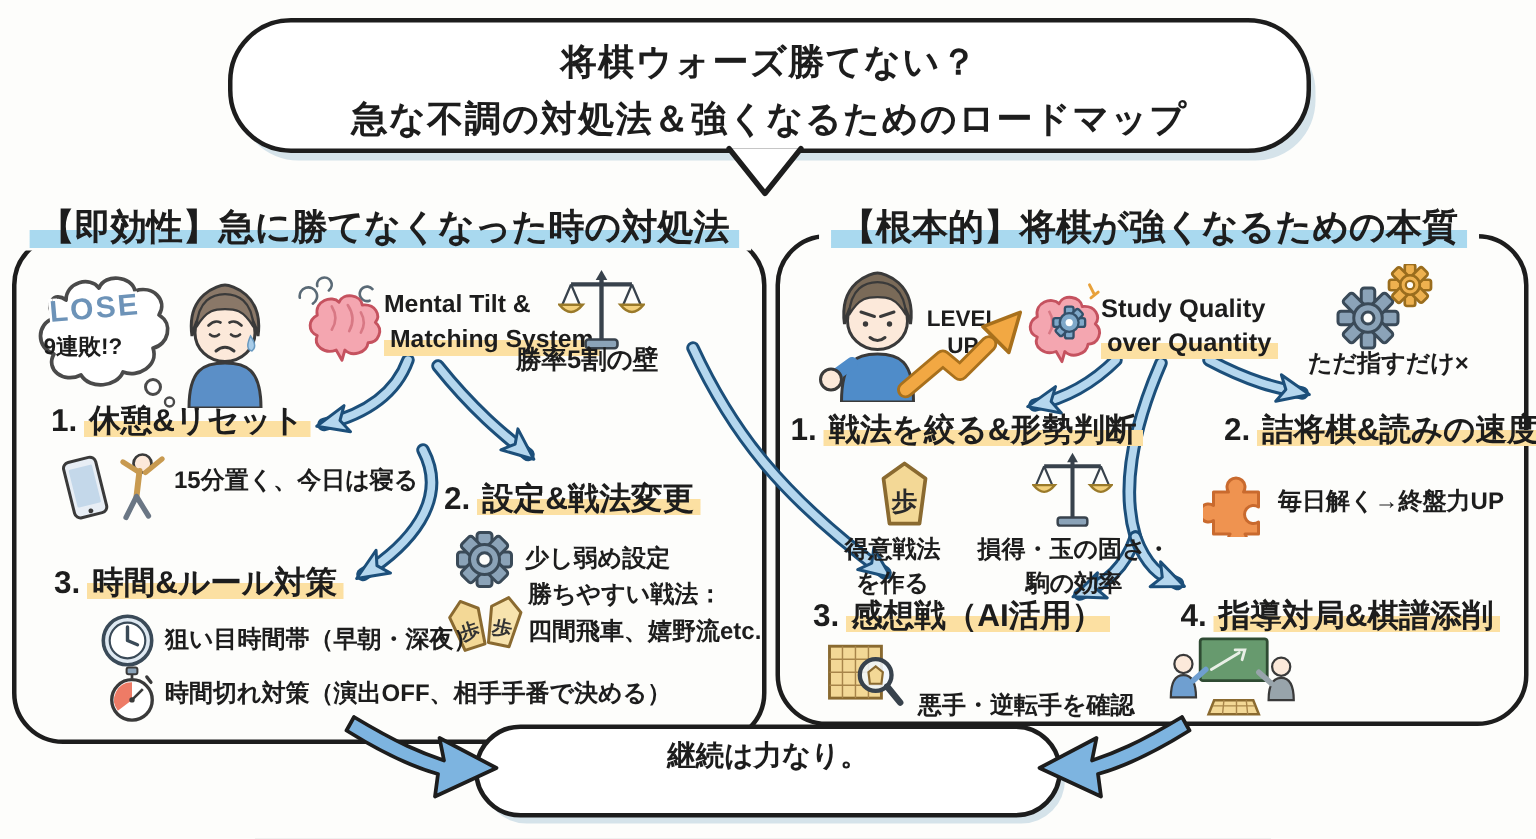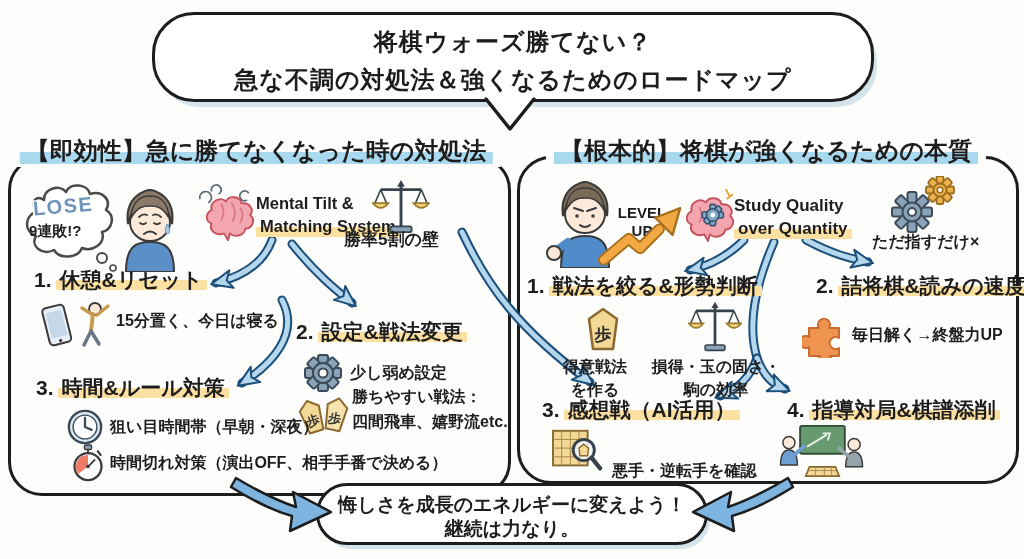--- a/index.html
+++ b/index.html
@@ -389,17 +389,16 @@
       <path d="M73,46 C73,32 78,30 82,30 C86,30 91,32 91,46 Z" fill="#98a4ab" stroke="#3a3a3a" stroke-width="1.6"></path>
       <path d="M75,34 L66,26" stroke="#98a4ab" stroke-width="4" stroke-linecap="round"></path>
       <path d="M30,56 L66,56 L62,46 L34,46 Z" fill="#f3d896" stroke="#8a6a30" stroke-width="1.8"></path>
       <path d="M41,46 L40,56 M50,46 L50,56 M57,46 L58,56 M33,50 L63,50" stroke="#a8854a" stroke-width="1"></path>
     </svg>
   </div>
   <div class="note" style="left:874px;top:430px;line-height:24px;">
   </div>
 
   <div class="footer-box">
-    <div>悔しさを成長のエネルギーに変えよう！</div>
     <div>継続は力なり。</div>
   </div>
 
 </div>
 
 </body></html>

